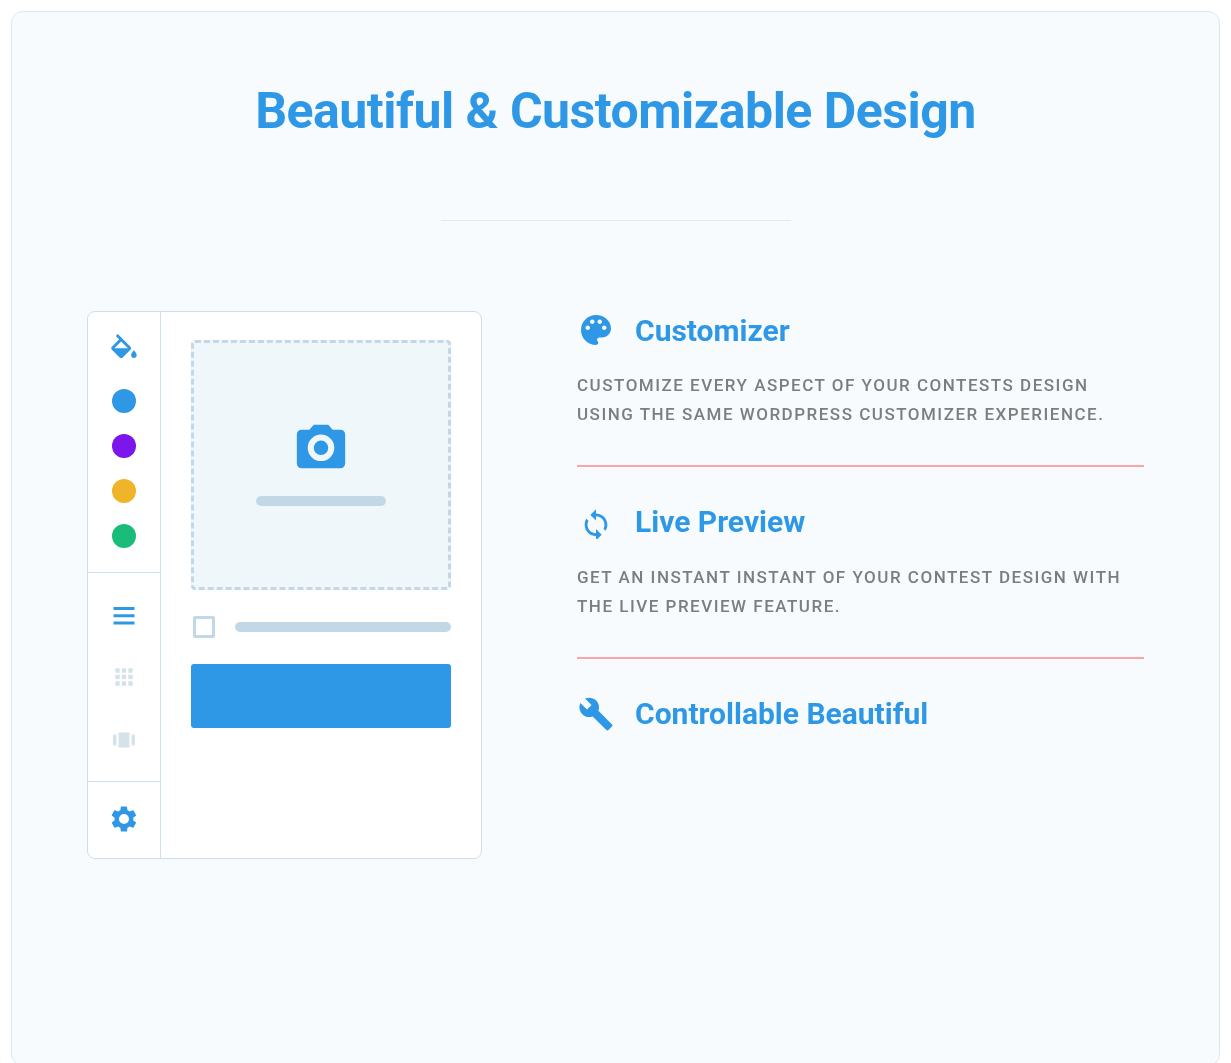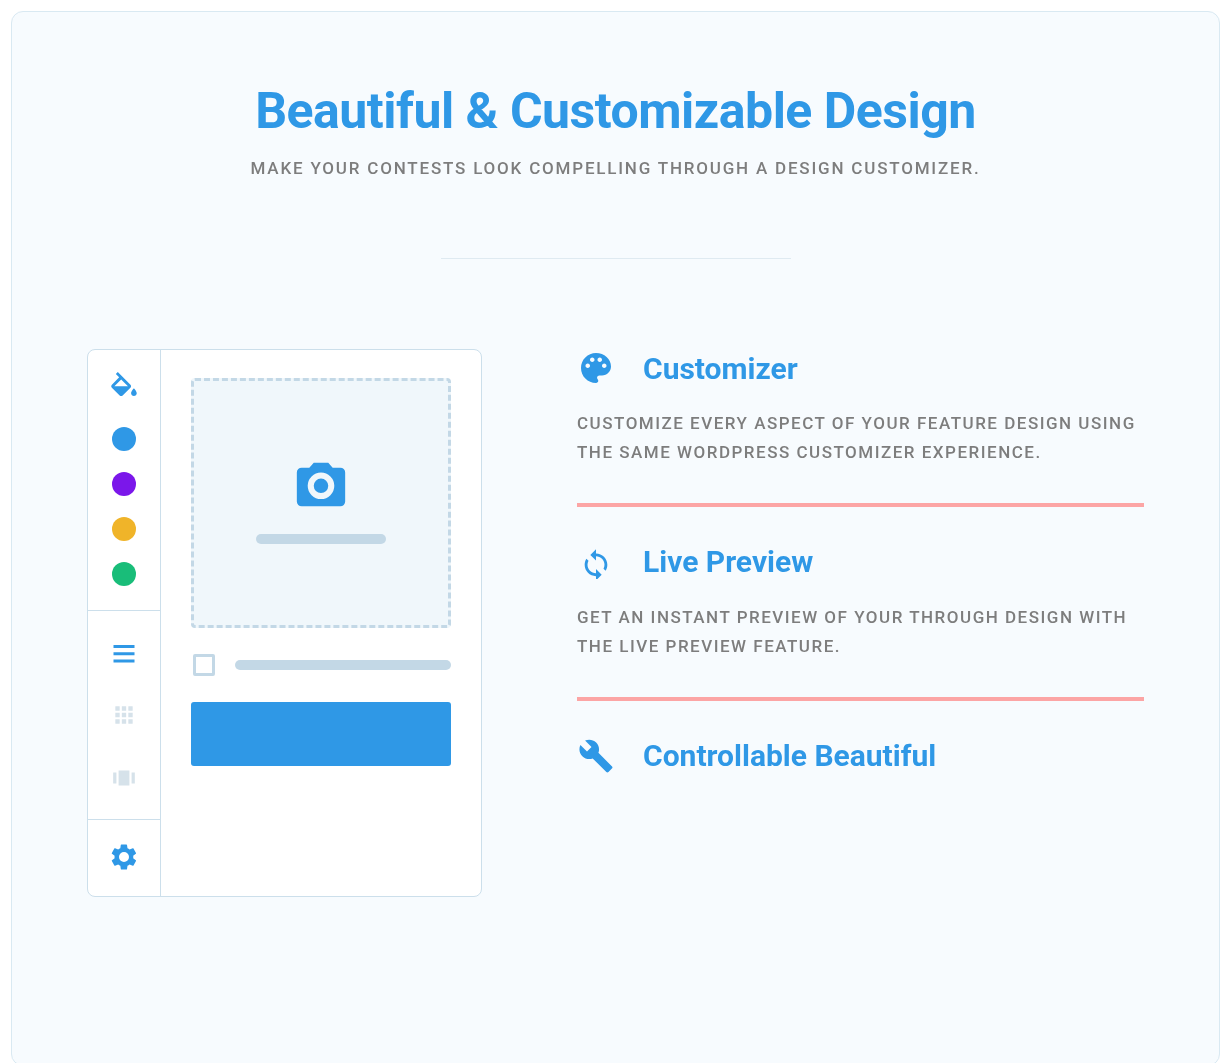--- a/index.html
+++ b/index.html
@@ -124,27 +124,27 @@
   height: 64px;
   border-radius: 3px;
   background:#2f98e6;
   width: 100%;
 }
 .features { flex: 1; }
 .feature {
   padding: 0 0 36px;
 }
 .feature + .feature {
-  border-top: 4px solid #fca5a5;
+  border-top: 2px solid #fca5a5;
   padding-top: 36px;
 }
 .f-head {
   display:flex;
   align-items:center;
-  gap: 28px;
+  gap: 20px;
 }
 .f-icon { width: 38px; height: 38px; color:#2f98e6; display:flex; align-items:center; justify-content:center; }
 .f-title {
   color:#2f98e6;
   font-size: 30px;
   font-weight: 700;
 }
 .f-desc {
   color:#7d7d7d;
   font-size: 17px;
@@ -153,21 +153,20 @@
   margin-top: 22px;
   line-height: 1.7;
 }
 </style>
 </head>
 <body>
 
 <div class="outer-frame">
 
   <h1 class="page-title">Beautiful &amp; Customizable Design</h1>
-  <div class="page-subtitle">MAKE YOUR CONTESTS LOOK COMPELLING THROUGH A DESIGN CUSTOMIZER.</div>
 
   <div class="hr"></div>
 
   <div class="columns">
 
     <div class="mock-preview">
       <div class="mock-side">
         <div class="side-top">
           <div class="paint-icon">
             <svg viewBox="0 0 24 24" width="34" height="34">
@@ -225,33 +224,33 @@
 
       <div class="feature">
         <div class="f-head">
           <div class="f-icon">
             <svg viewBox="0 0 24 24" width="36" height="36">
                 <path fill="#2f98e6" d="M12 2C6.48 2 2 6.48 2 12s4.48 10 10 10c.83 0 1.5-.67 1.5-1.5 0-.4-.15-.76-.4-1.03-.24-.27-.39-.62-.39-.97 0-.83.67-1.5 1.5-1.5H16c3.31 0 6-2.69 6-6 0-4.96-4.48-9-10-9zM6.5 12C5.67 12 5 11.33 5 10.5S5.67 9 6.5 9 8 9.67 8 10.5 7.33 12 6.5 12zm3-4C8.67 8 8 7.33 8 6.5S8.67 5 9.5 5s1.5.67 1.5 1.5S10.33 8 9.5 8zm5 0c-.83 0-1.5-.67-1.5-1.5S13.67 5 14.5 5s1.5.67 1.5 1.5S15.33 8 14.5 8zm3 4c-.83 0-1.5-.67-1.5-1.5S16.67 9 17.5 9s1.5.67 1.5 1.5-.67 1.5-1.5 1.5z"></path>
               </svg>
           </div>
           <div class="f-title">Customizer</div>
         </div>
-        <div class="f-desc">CUSTOMIZE EVERY ASPECT OF YOUR FEATURE DESIGN USING THE SAME WORDPRESS CUSTOMIZER EXPERIENCE.</div>
+        <div class="f-desc">CUSTOMIZE EVERY ASPECT OF YOUR CONTESTS DESIGN USING THE SAME WORDPRESS CUSTOMIZER EXPERIENCE.</div>
       </div>
 
       <div class="feature">
         <div class="f-head">
           <div class="f-icon">
             <svg viewBox="0 0 24 24" width="34" height="34">
                 <path fill="#2f98e6" d="M12 6V3L8 7l4 4V8c3.31 0 6 2.69 6 6 0 1.01-.25 1.97-.7 2.8l1.46 1.46C19.54 17.03 20 15.57 20 14c0-4.42-3.58-8-8-8zm0 14c-3.31 0-6-2.69-6-6 0-1.01.25-1.97.7-2.8L5.24 9.74C4.46 10.97 4 12.43 4 14c0 4.42 3.58 8 8 8v3l4-4-4-4v3z"></path>
               </svg>
           </div>
           <div class="f-title">Live Preview</div>
         </div>
-        <div class="f-desc">GET AN INSTANT PREVIEW OF YOUR THROUGH DESIGN WITH THE LIVE PREVIEW FEATURE.</div>
+        <div class="f-desc">GET AN INSTANT INSTANT OF YOUR CONTEST DESIGN WITH THE LIVE PREVIEW FEATURE.</div>
       </div>
 
       <div class="feature">
         <div class="f-head">
           <div class="f-icon">
             <svg viewBox="0 0 24 24" width="36" height="36">
                 <path fill="#2f98e6" d="M22.7 19l-9.1-9.1c.9-2.3.4-5-1.5-6.9-2-2-5-2.4-7.4-1.3L9 6 6 9 1.6 4.7C.4 7.1.9 10.1 2.9 12.1c1.9 1.9 4.6 2.4 6.9 1.5l9.1 9.1c.4.4 1 .4 1.4 0l2.3-2.3c.5-.4.5-1.1.1-1.4z"></path>
               </svg>
           </div>
           <div class="f-title">Controllable Beautiful</div>

